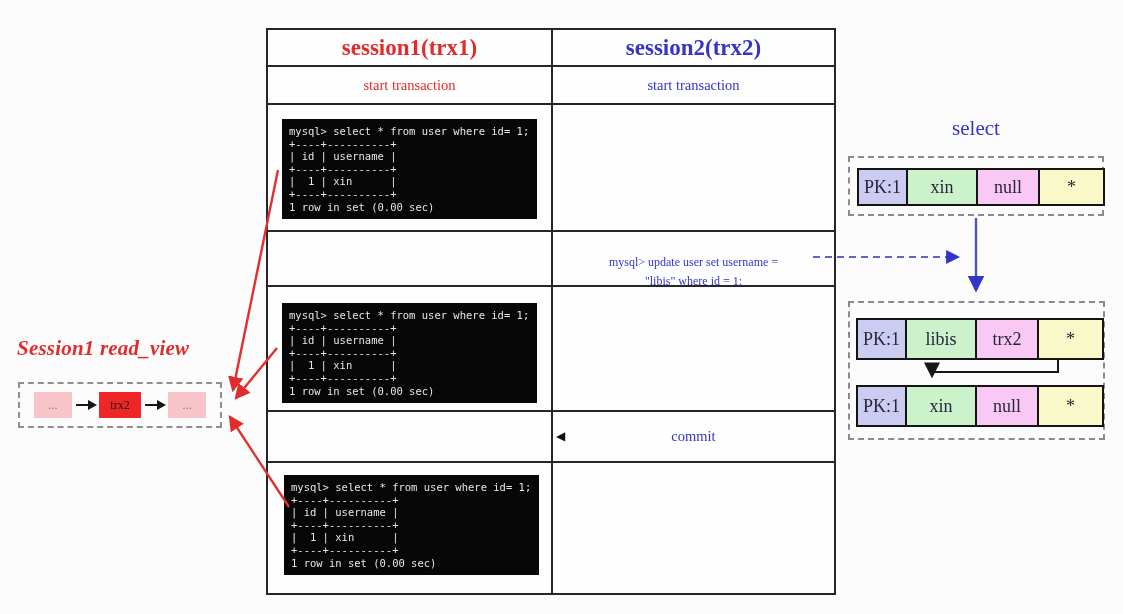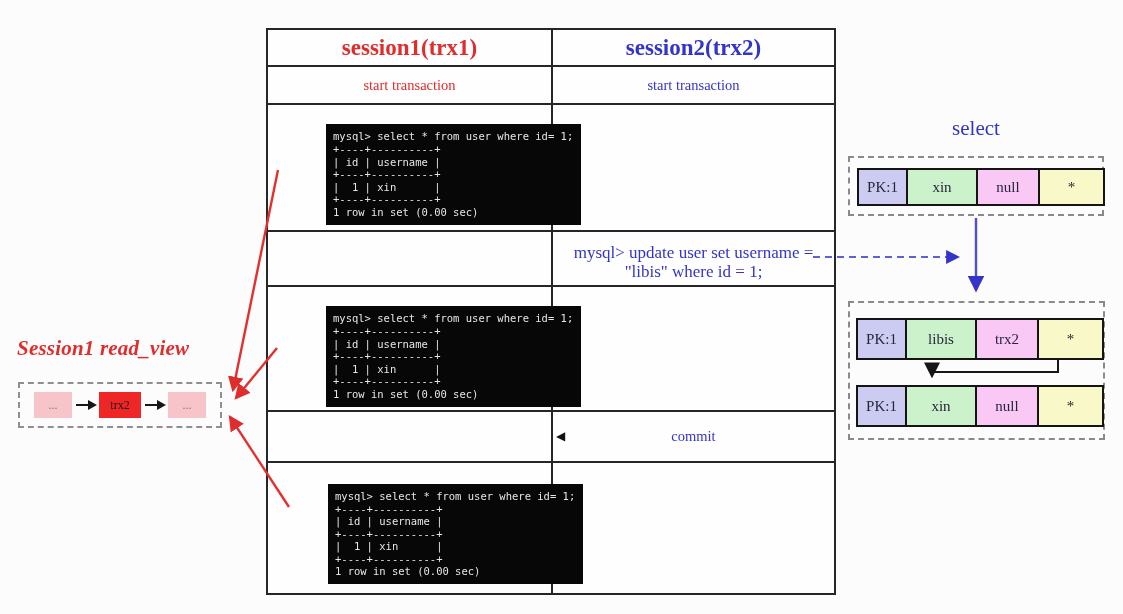--- a/index.html
+++ b/index.html
@@ -13,30 +13,30 @@
                display:grid; grid-template-columns:285px 1fr;
                grid-template-rows:37px 38px 127px 55px 125px 51px auto; }
   .cell { border-right:2px solid #262626; border-bottom:2px solid #262626;
           position:relative; display:flex; align-items:center; justify-content:center; }
   .cell.col2 { border-right:none; }
   .cell.lastrow { border-bottom:none; }
   .hdr { font-weight:bold; font-size:23px; }
   .red  { color:#e02c2c; }
   .blue { color:#3434c8; }
   .startrow { font-size:14.5px; }
-  .selcell { align-items:center; justify-content:flex-start;padding-left:44px; }
+  .selcell { align-items:flex-start; justify-content:flex-start; }
 
   .term { margin:14px 0 0 14px; background:#070707; color:#e6e6e6;
           font-family:"DejaVu Sans Mono", monospace; font-size:10.5px; line-height:12.6px;
           padding:6px 8px 6px 7px; white-space:pre; }
   .term.t2 { margin-top:16px; }
   .term.t3 { margin-top:12px; margin-left:16px; }
 
-  .updatecell { flex-direction:column; justify-content:flex-start; padding-top:11px;
-                font-size:17px; line-height:19px; text-align:center; }
+  .updatecell { flex-direction:column; justify-content:flex-start; padding-top:21px;
+                font-size:12px; line-height:19px; text-align:center; }
   .commit-arrowhead { position:absolute; left:3px; top:50%; transform:translateY(-54%);
                       font-size:12px; color:#111; font-family:"DejaVu Sans", sans-serif; }
   .commitlabel { font-size:14.5px; }
 
   
   .rv-title { position:absolute; left:17px; top:336px; font-size:21px; font-weight:bold;
               color:#e02c2c; letter-spacing:0.2px;font-style:italic; }
   .rv-box { position:absolute; left:18px; top:382px; width:204px; height:46px;
             border:2px dashed #8f8f8f; display:flex; align-items:center; justify-content:center; }
   .rv-node { height:26px; display:flex; align-items:center; justify-content:center; font-size:12px; }
@@ -53,21 +53,21 @@
   .rec-box1 { position:absolute; left:848px; top:156px; width:256px; height:60px;
               border:2px dashed #8a8a8a; }
   .rec-box2 { position:absolute; left:848px; top:301px; width:257px; height:139px;
               border:2px dashed #8a8a8a; }
   .rec-row { position:absolute; display:flex; }
   .rec-box1 .rec-row { left:7px; top:10px; }
   .rec-row.rowA { left:6px; top:15px; }
   .rec-row.rowB { left:6px; top:82px; }
   .rec-cell { height:38px; border:2px solid #141414; margin-left:-2px;
               display:flex; align-items:center; justify-content:center;
-              font-size:15px; color:#26263a; }
+              font-size:18px; color:#26263a; }
   .rec-cell:first-child { margin-left:0; }
   .rowA .rec-cell, .rowB .rec-cell { height:42px; }
   .w-pk{width:51px} .w-val{width:72px} .w-trx{width:64px} .w-star{width:67px}
   .bg-lav{background:#ccccf2} .bg-grn{background:#ccf2cc}
   .bg-pnk{background:#f9c8f5} .bg-ylw{background:#f8f8c8}
 
   
   .overlay { position:absolute; left:0; top:0; width:1123px; height:614px;
              pointer-events:none; z-index:5; }
 </style>

